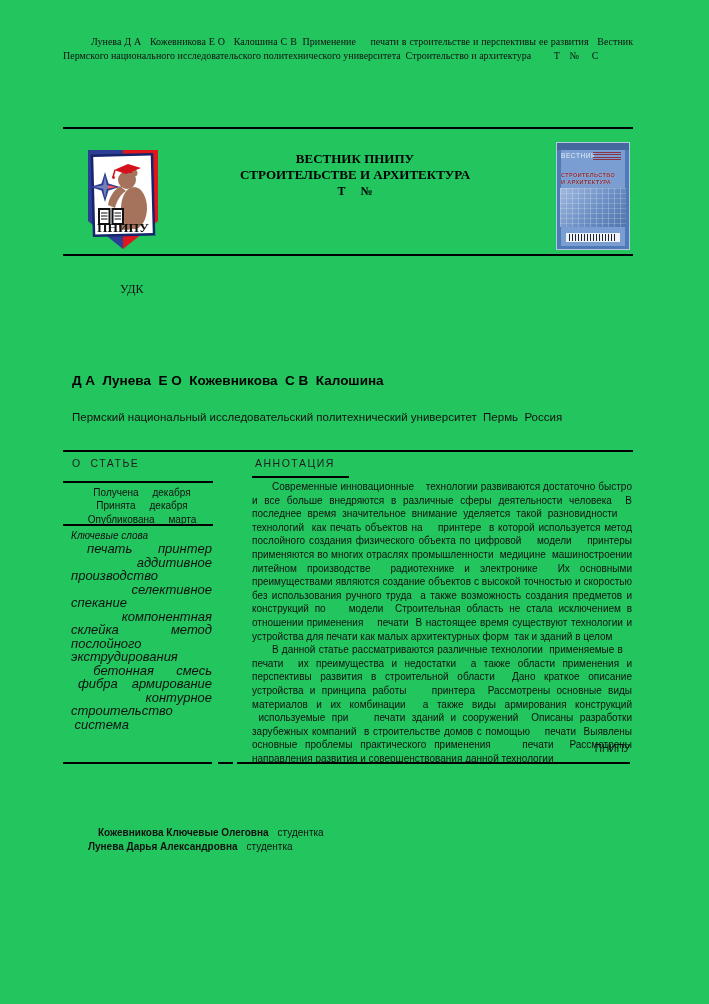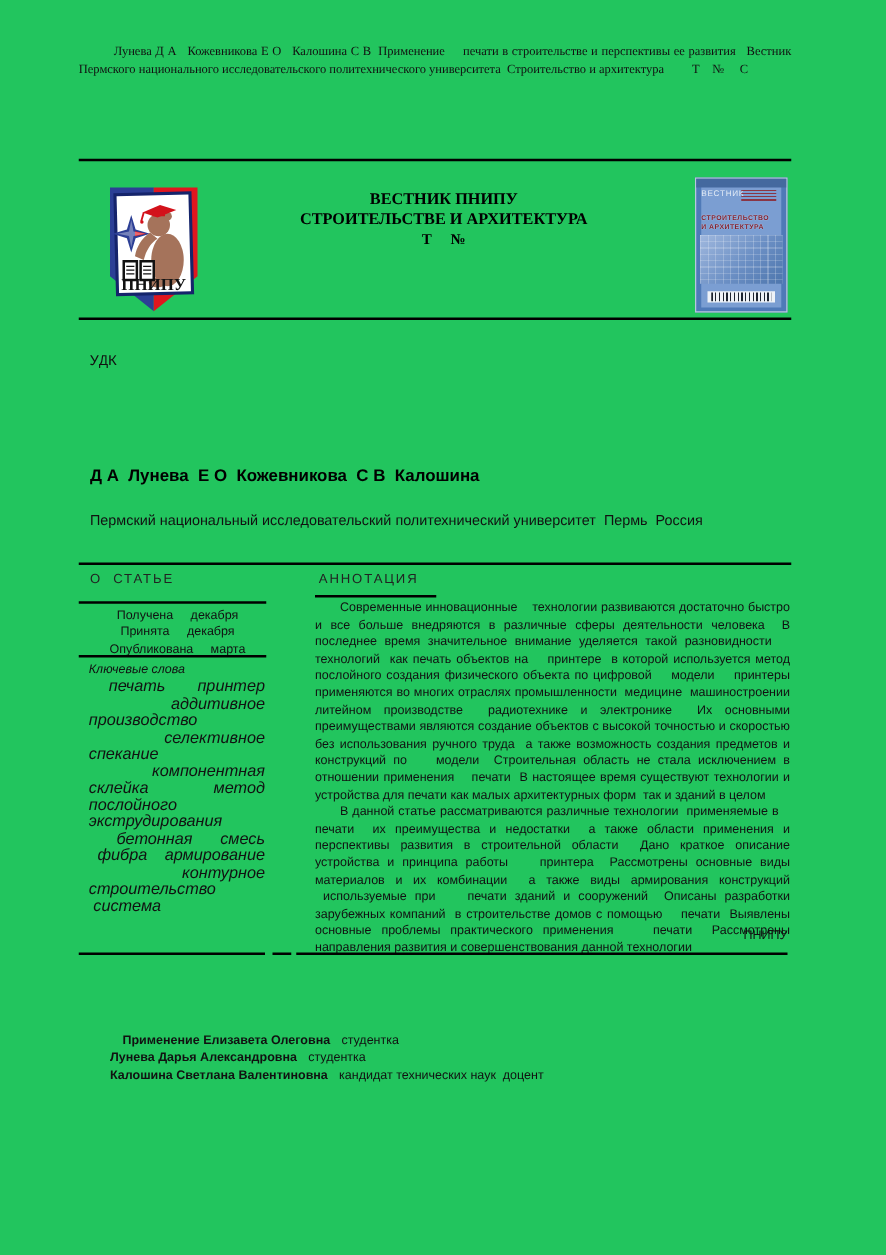--- a/index.html
+++ b/index.html
@@ -2,21 +2,21 @@
 <html><head>
 <meta charset="utf-8">
 <style>
   * { margin:0; padding:0; box-sizing:border-box; }
   html,body { background:#ffffff; }
   .page {
     position:relative; width:709px; height:1004px; margin:0 auto;
     background:#22c55e; overflow:hidden;
     font-family:"Liberation Sans", sans-serif; color:#1a1a1a;
   }
-  .serif { font-family:Liberation Mono, monospace; }
+  .serif { font-family:Liberation Serif, serif;margin-left:48px; }
 
   .citation {
     position:absolute; left:63px; top:35px; width:570px;
     font-family:"Liberation Serif", serif; font-size:10px; line-height:14px;
     text-align:justify; text-indent:28px; color:#111;
   }
 
   .hrule { position:absolute; background:#000; }
   .rule-a { left:63px; top:127px; width:570px; height:2px; }
   .rule-b { left:63px; top:254px; width:570px; height:2px; }
@@ -190,23 +190,20 @@
   </div>
 
   <div class="publisher-mark">ПНИПУ</div>
 
   <div class="hrule brule-l"></div>
   <div class="hrule brule-m"></div>
   <div class="hrule brule-r"></div>
 
   <div class="authors-note">
     <div class="row first">
-      <span class="nm">Применение Елизавета Олеговна</span><span class="rl">студентка</span>
+      <span class="nm">Кожевникова Ключевые Олеговна</span><span class="rl">студентка</span>
     </div>
     <div class="row">
       <span class="nm">Лунева Дарья Александровна</span><span class="rl">студентка</span>
     </div>
-    <div class="row">
-      <span class="nm">Калошина Светлана Валентиновна</span><span class="rl">кандидат технических наук &nbsp;доцент</span>
-    </div>
   </div>
 
 </div>
 
 </body></html>

